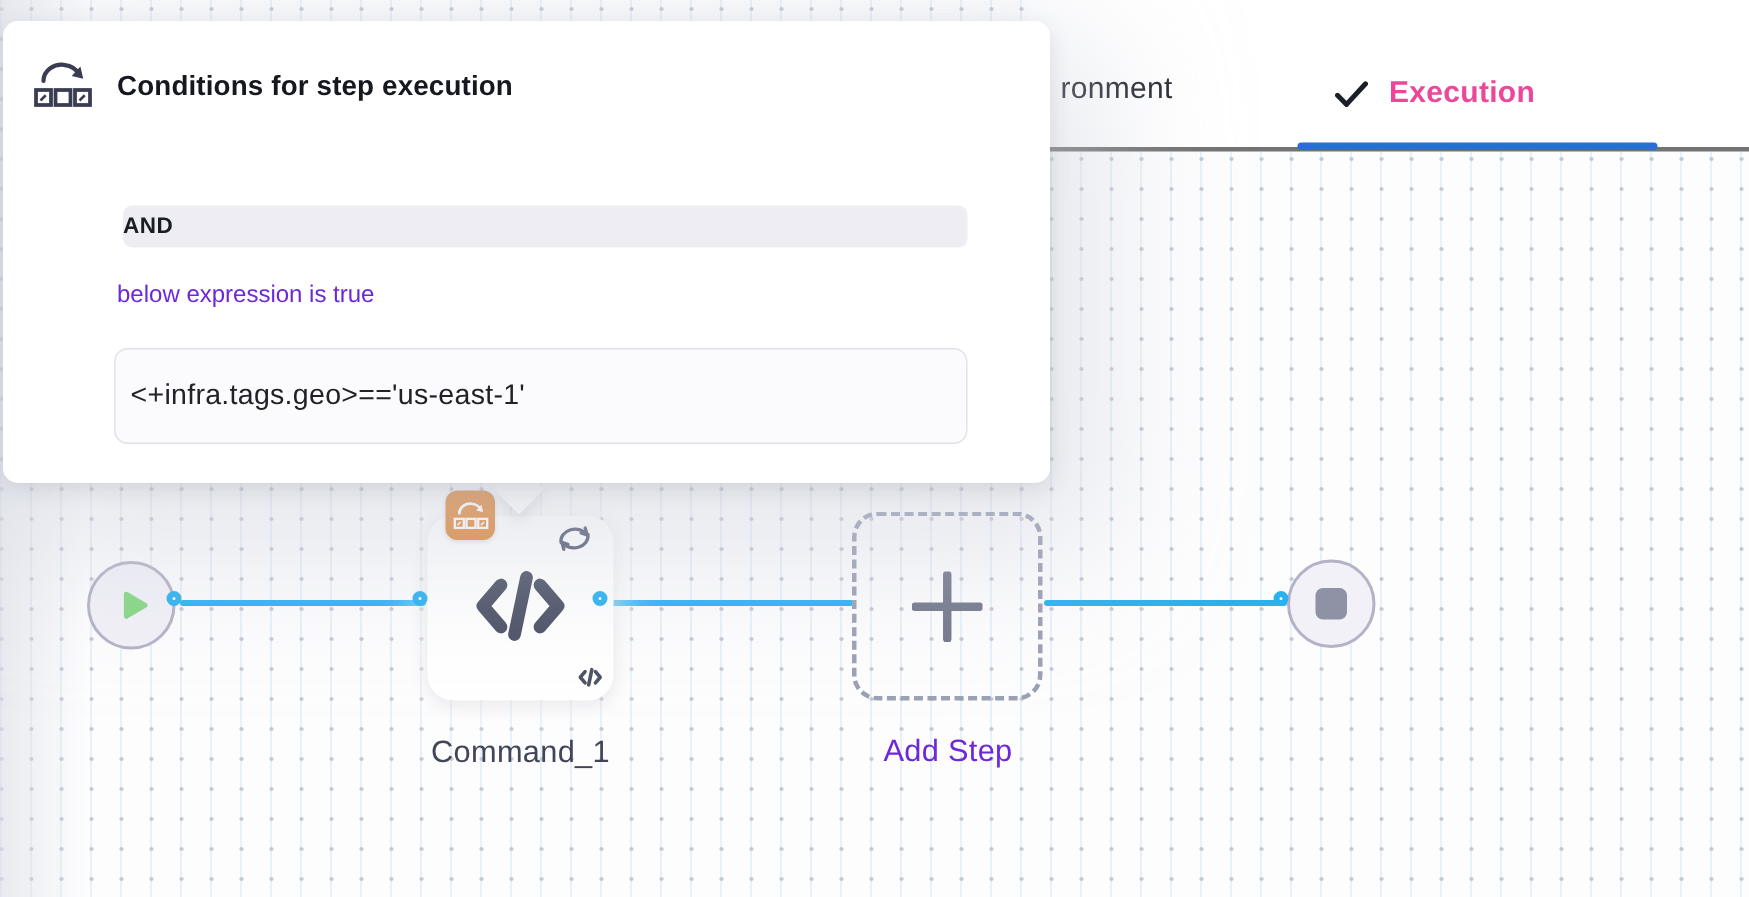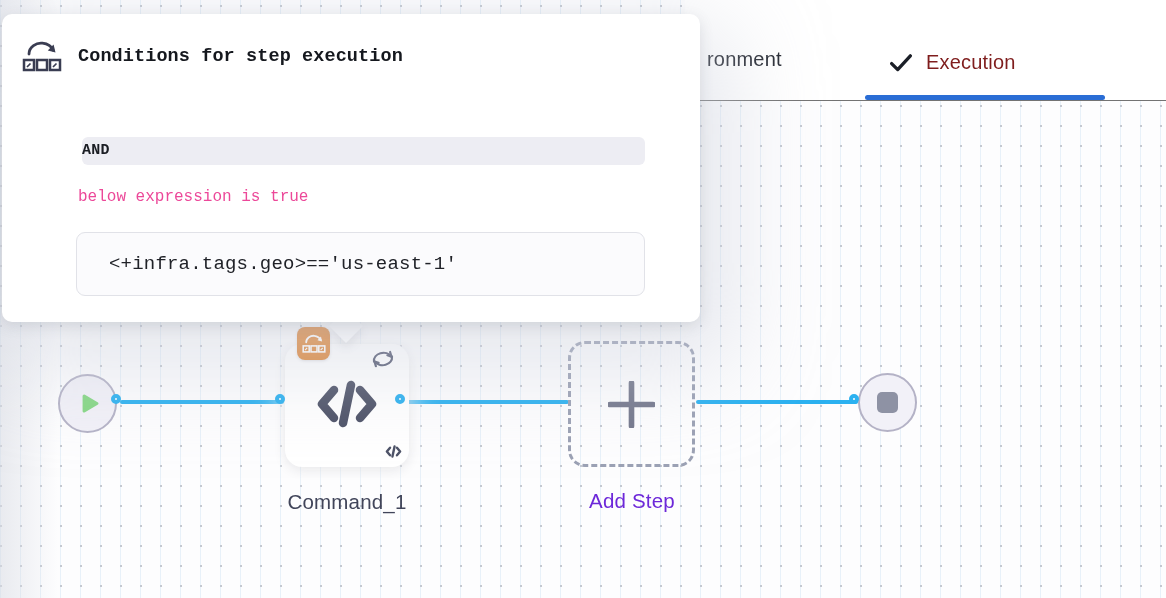--- a/index.html
+++ b/index.html
@@ -20,31 +20,31 @@
     z-index:0;
   }
   .left-fade {
     position:absolute; left:0; top:0; width:58px; height:598px;
     background:linear-gradient(to right, rgba(216,219,227,0.55), rgba(255,255,255,0));
     z-index:1;
   }
   
   .tabbar {
     position:absolute; left:685px; top:0; width:481px; height:101px;
-    background:#ffffff; border-bottom:1px solid #737373; z-index:2;
+    background:#ffffff; border-bottom:3px solid #737373; z-index:2;
   }
   .tab-partial {
     position:absolute; left:22px; top:48px;
     font-size:20px; color:#262a33; letter-spacing:0.2px;
   }
   .tab-active {
     position:absolute; left:205px; top:51px;
     display:flex; align-items:center; gap:14px; cursor:pointer;
   }
-  .tab-active .label { font-size:20px; font-weight:400; color:#7f1d1d; letter-spacing:0.2px; }
+  .tab-active .label { font-size:20px; font-weight:700; color:#ec4899; letter-spacing:0.2px; }
   .tab-underline {
     position:absolute; left:180px; top:95px; width:240px; height:5px;
     border-radius:3px; background:#2a6dd5;
   }
   
   .nodes { position:absolute; inset:0; z-index:3; }
   .edge { position:absolute; height:4px; top:400px; background:#2bb1f0; border-radius:2px; }
   .edge.e1 { left:120px; width:164px; }
   .edge.e2 { left:404px; width:165px; }
   .edge.e3 { left:696px; width:162px; }
@@ -91,45 +91,44 @@
   .popover-caret {
     position:absolute; left:334px; top:314px; width:24px; height:24px;
     background:#ffffff; transform:rotate(45deg);
     box-shadow:4px 4px 8px rgba(96,97,112,0.14);
     z-index:9;
   }
   .popover {
     position:absolute; left:2px; top:14px; width:698px; height:308px;
     background:#ffffff; border-radius:10px; z-index:10;
     box-shadow:0 4px 14px rgba(96,97,112,0.16), 14px 30px 90px 18px rgba(205,210,222,0.50);
-    font-family:Liberation Mono, monospace;
   }
   .popover .p-icon { position:absolute; left:20px; top:25px; }
   .popover .p-title {
     position:absolute; left:76px; top:32px;
     font-size:18.5px; font-weight:700; color:#15181e; letter-spacing:0.1px;
   }
   .popover .p-desc {
     position:absolute; left:76px; top:80px;
     font-size:15.5px; color:#1e2127;
   }
   .popover .p-pill {
     position:absolute; left:80px; top:123px; width:563px; height:28px;
     background:#ededf3; border-radius:6px;
     font-size:15px; font-weight:700; color:#1a1d23;
     line-height:28px; letter-spacing:0.3px;
   }
   .popover .p-below {
     position:absolute; left:76px; top:174px;
-    font-size:16px; color:#ec4899;
+    font-size:16px; color:#6d28d9;
   }
   .popover .p-expr {
     position:absolute; left:74px; top:218px; width:569px; height:64px;
     background:#fbfbfd; border:1px solid #e1e2e8; border-radius:9px;
-    font-size:19px; color:#202228; line-height:62px; padding-left:32px;
+    font-size:19px; color:#202228; line-height:62px; padding-left:10px;
     letter-spacing:0.2px;
   }
   svg { display:block; }
 </style>
 </head>
 <body>
 
 <div class="canvas"></div>
 <div class="left-fade"></div>
 

